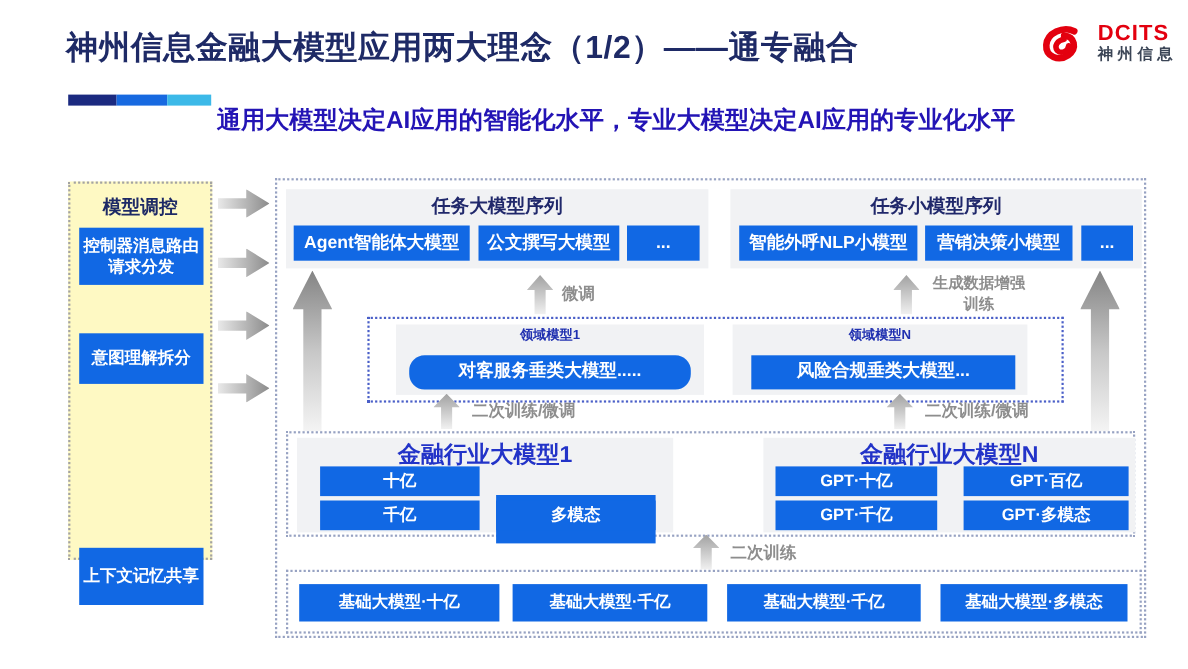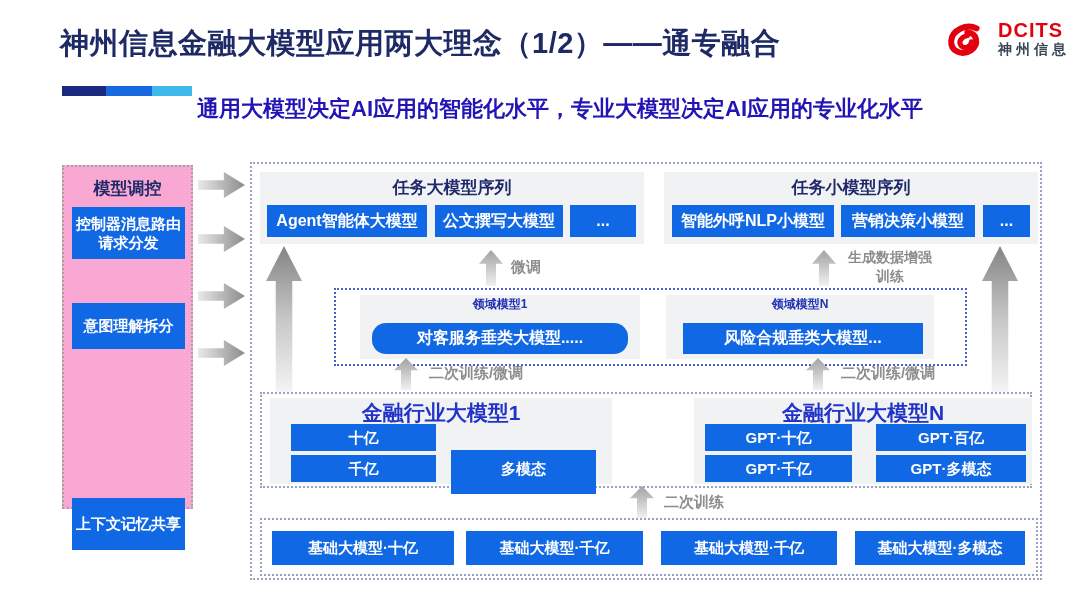--- a/index.html
+++ b/index.html
@@ -12,21 +12,21 @@
   .accent-bar{left:62px;top:86px;height:10px;display:flex;}
   .accent-bar span{display:block;height:100%;}
   .subtitle{left:90px;top:94px;width:940px;text-align:center;font-size:22px;font-weight:800;color:#2314b5;white-space:nowrap;}
 
   
   .logo-wrap{left:944px;top:20px;display:flex;align-items:flex-start;}
   .logo-name{font-size:20px;font-weight:800;color:#e3000f;letter-spacing:1px;line-height:1.05;}
   .logo-cn{font-size:14px;font-weight:700;color:#3b4556;letter-spacing:4px;}
 
   
-  .sidebar{left:62px;top:165px;width:131px;height:344px;background:#f9a8d4;border:2px dotted #a3a3a3;}
+  .sidebar{left:62px;top:165px;width:131px;height:344px;background:#fef9c3;border:2px dotted #a3a3a3;}
   .sidebar-title{left:0;top:10px;width:100%;text-align:center;font-size:17px;font-weight:800;color:#1e2a66;}
   .bluebox{background:#1168e4;color:#fff;font-weight:700;display:flex;align-items:center;justify-content:center;
            text-align:center;line-height:1.3;font-size:15px;}
 
   
   .rightarrow{clip-path:polygon(0 32%,55% 32%,55% 0,100% 50%,55% 100%,55% 68%,0 68%);
               background:linear-gradient(90deg,#e9e9e9,#8b8b8b);}
   .uparrow-sm{clip-path:polygon(50% 0,100% 38%,71% 38%,71% 100%,29% 100%,29% 38%,0 38%);
               background:linear-gradient(180deg,#a2a2a2,#f1f1f1);}
   .uparrow-tall{clip-path:polygon(50% 0,100% 24%,73% 24%,73% 100%,27% 100%,27% 24%,0 24%);

